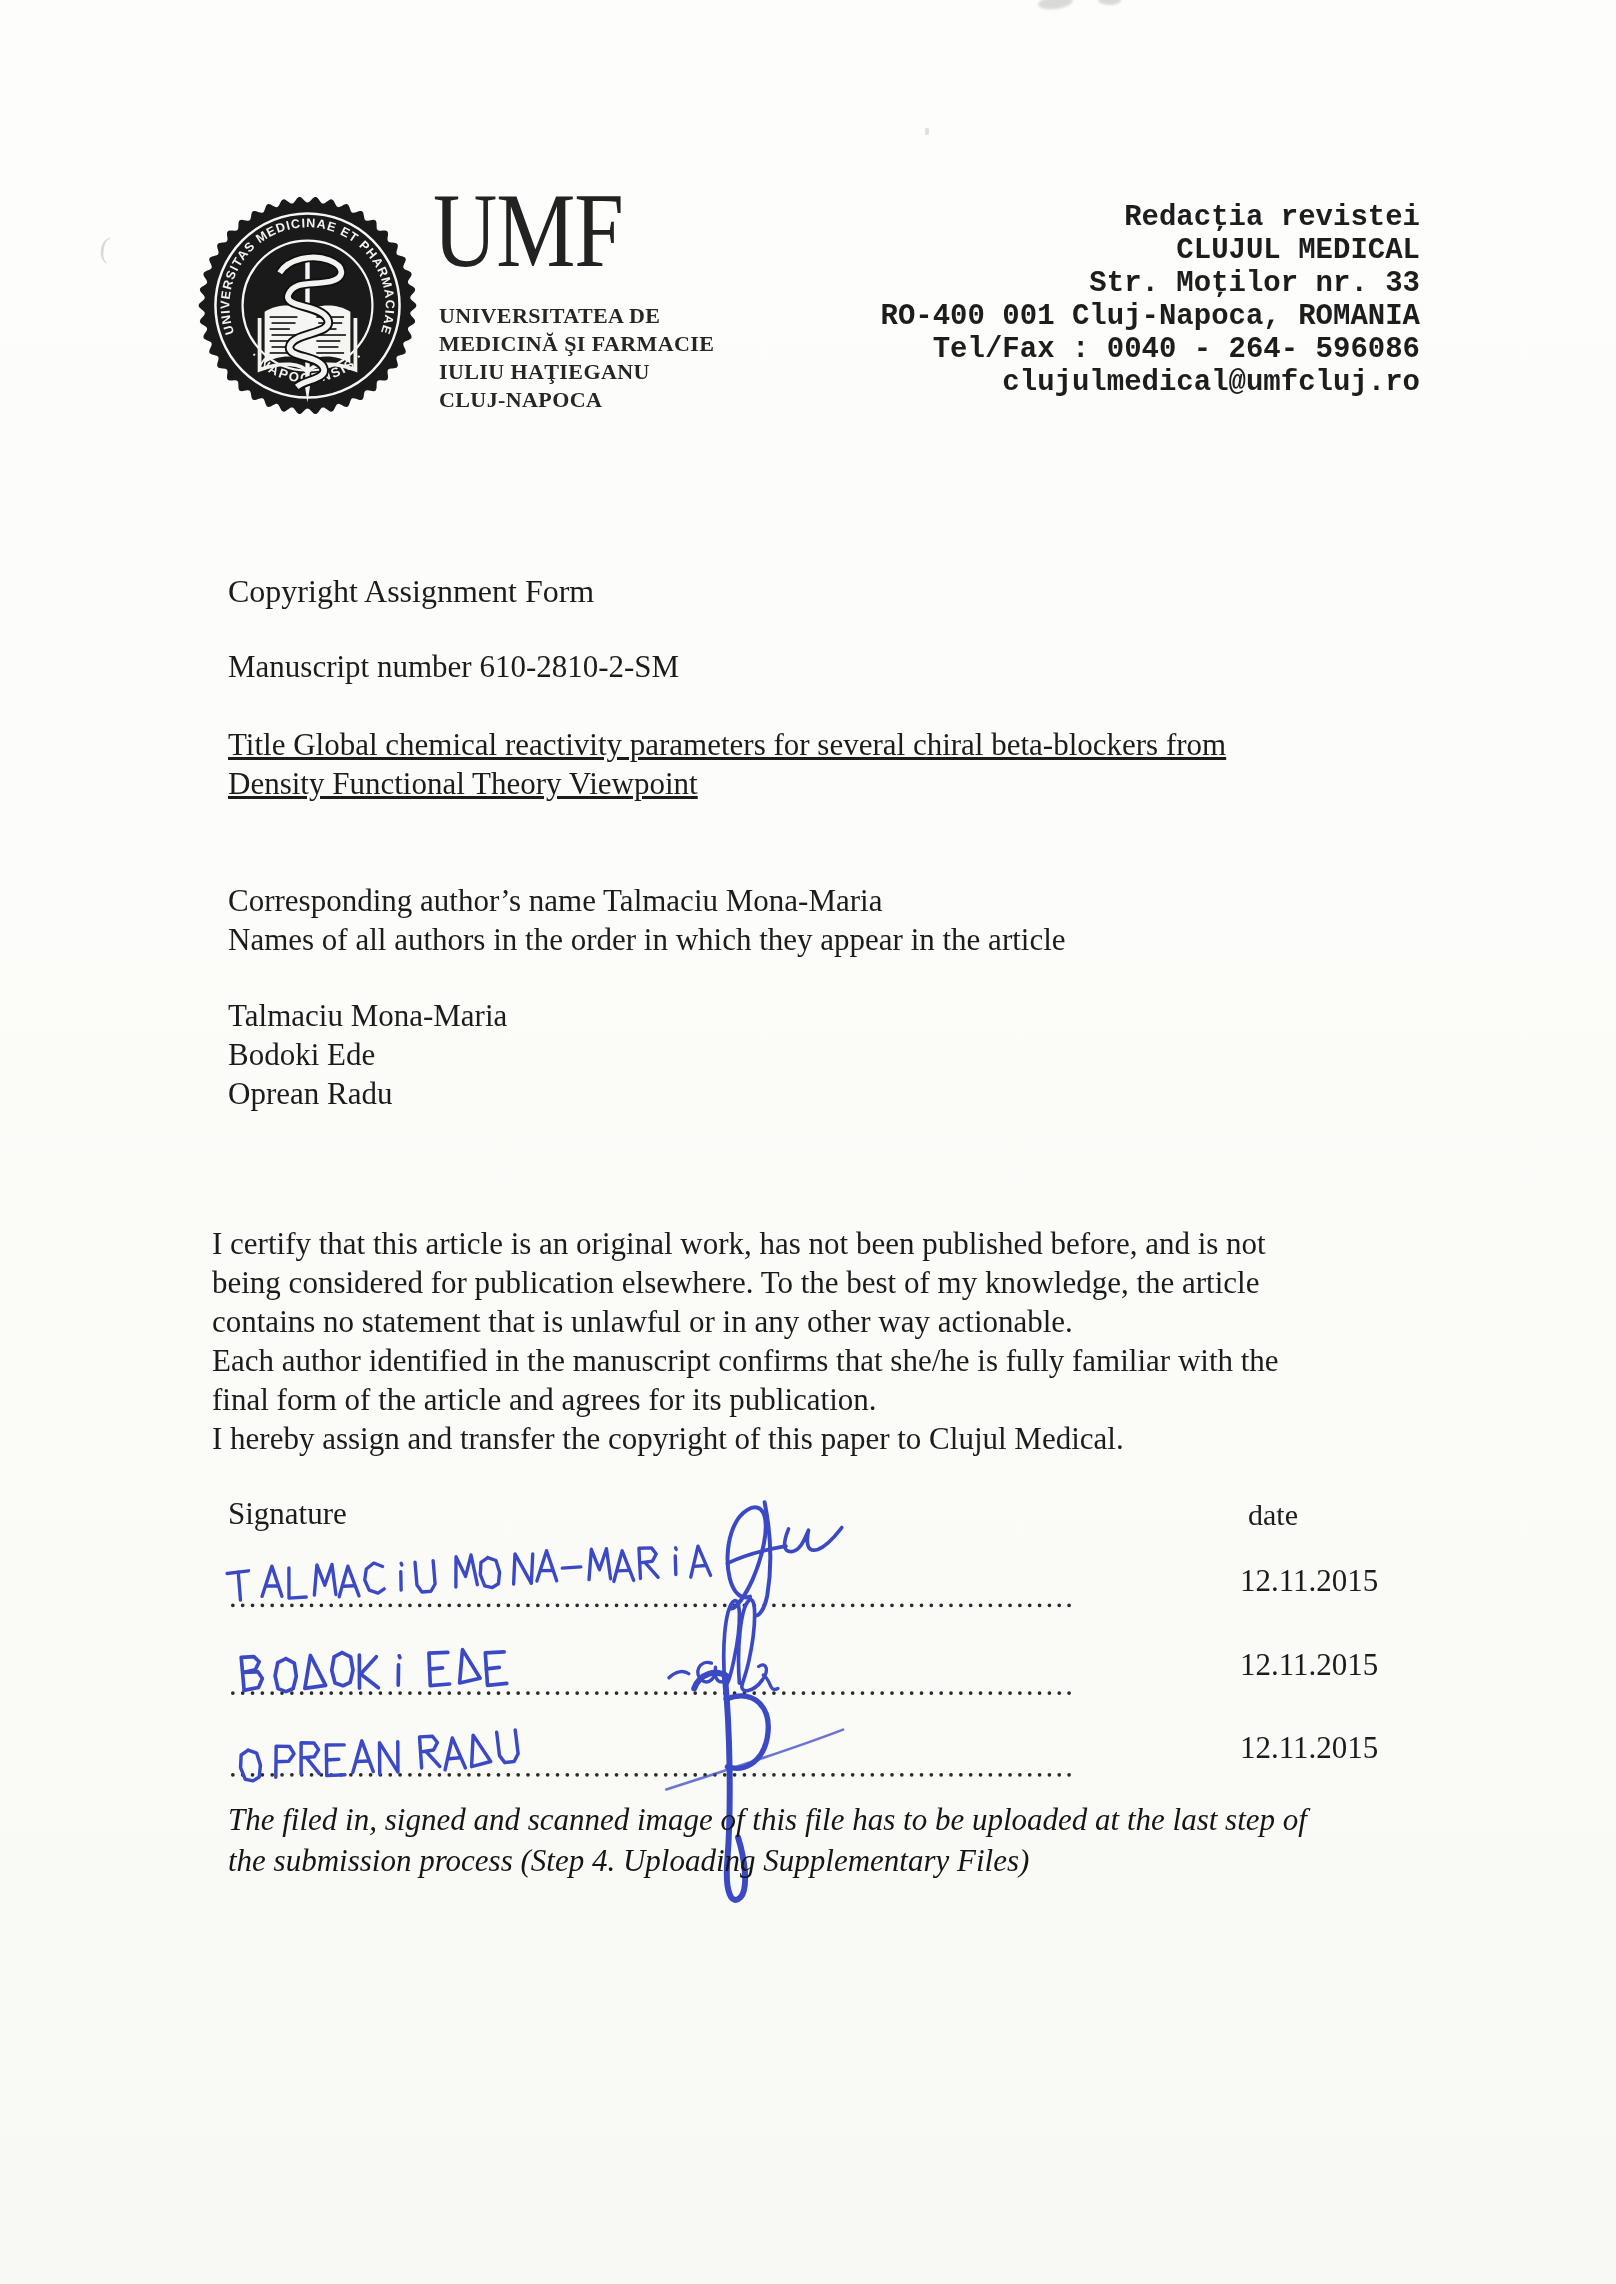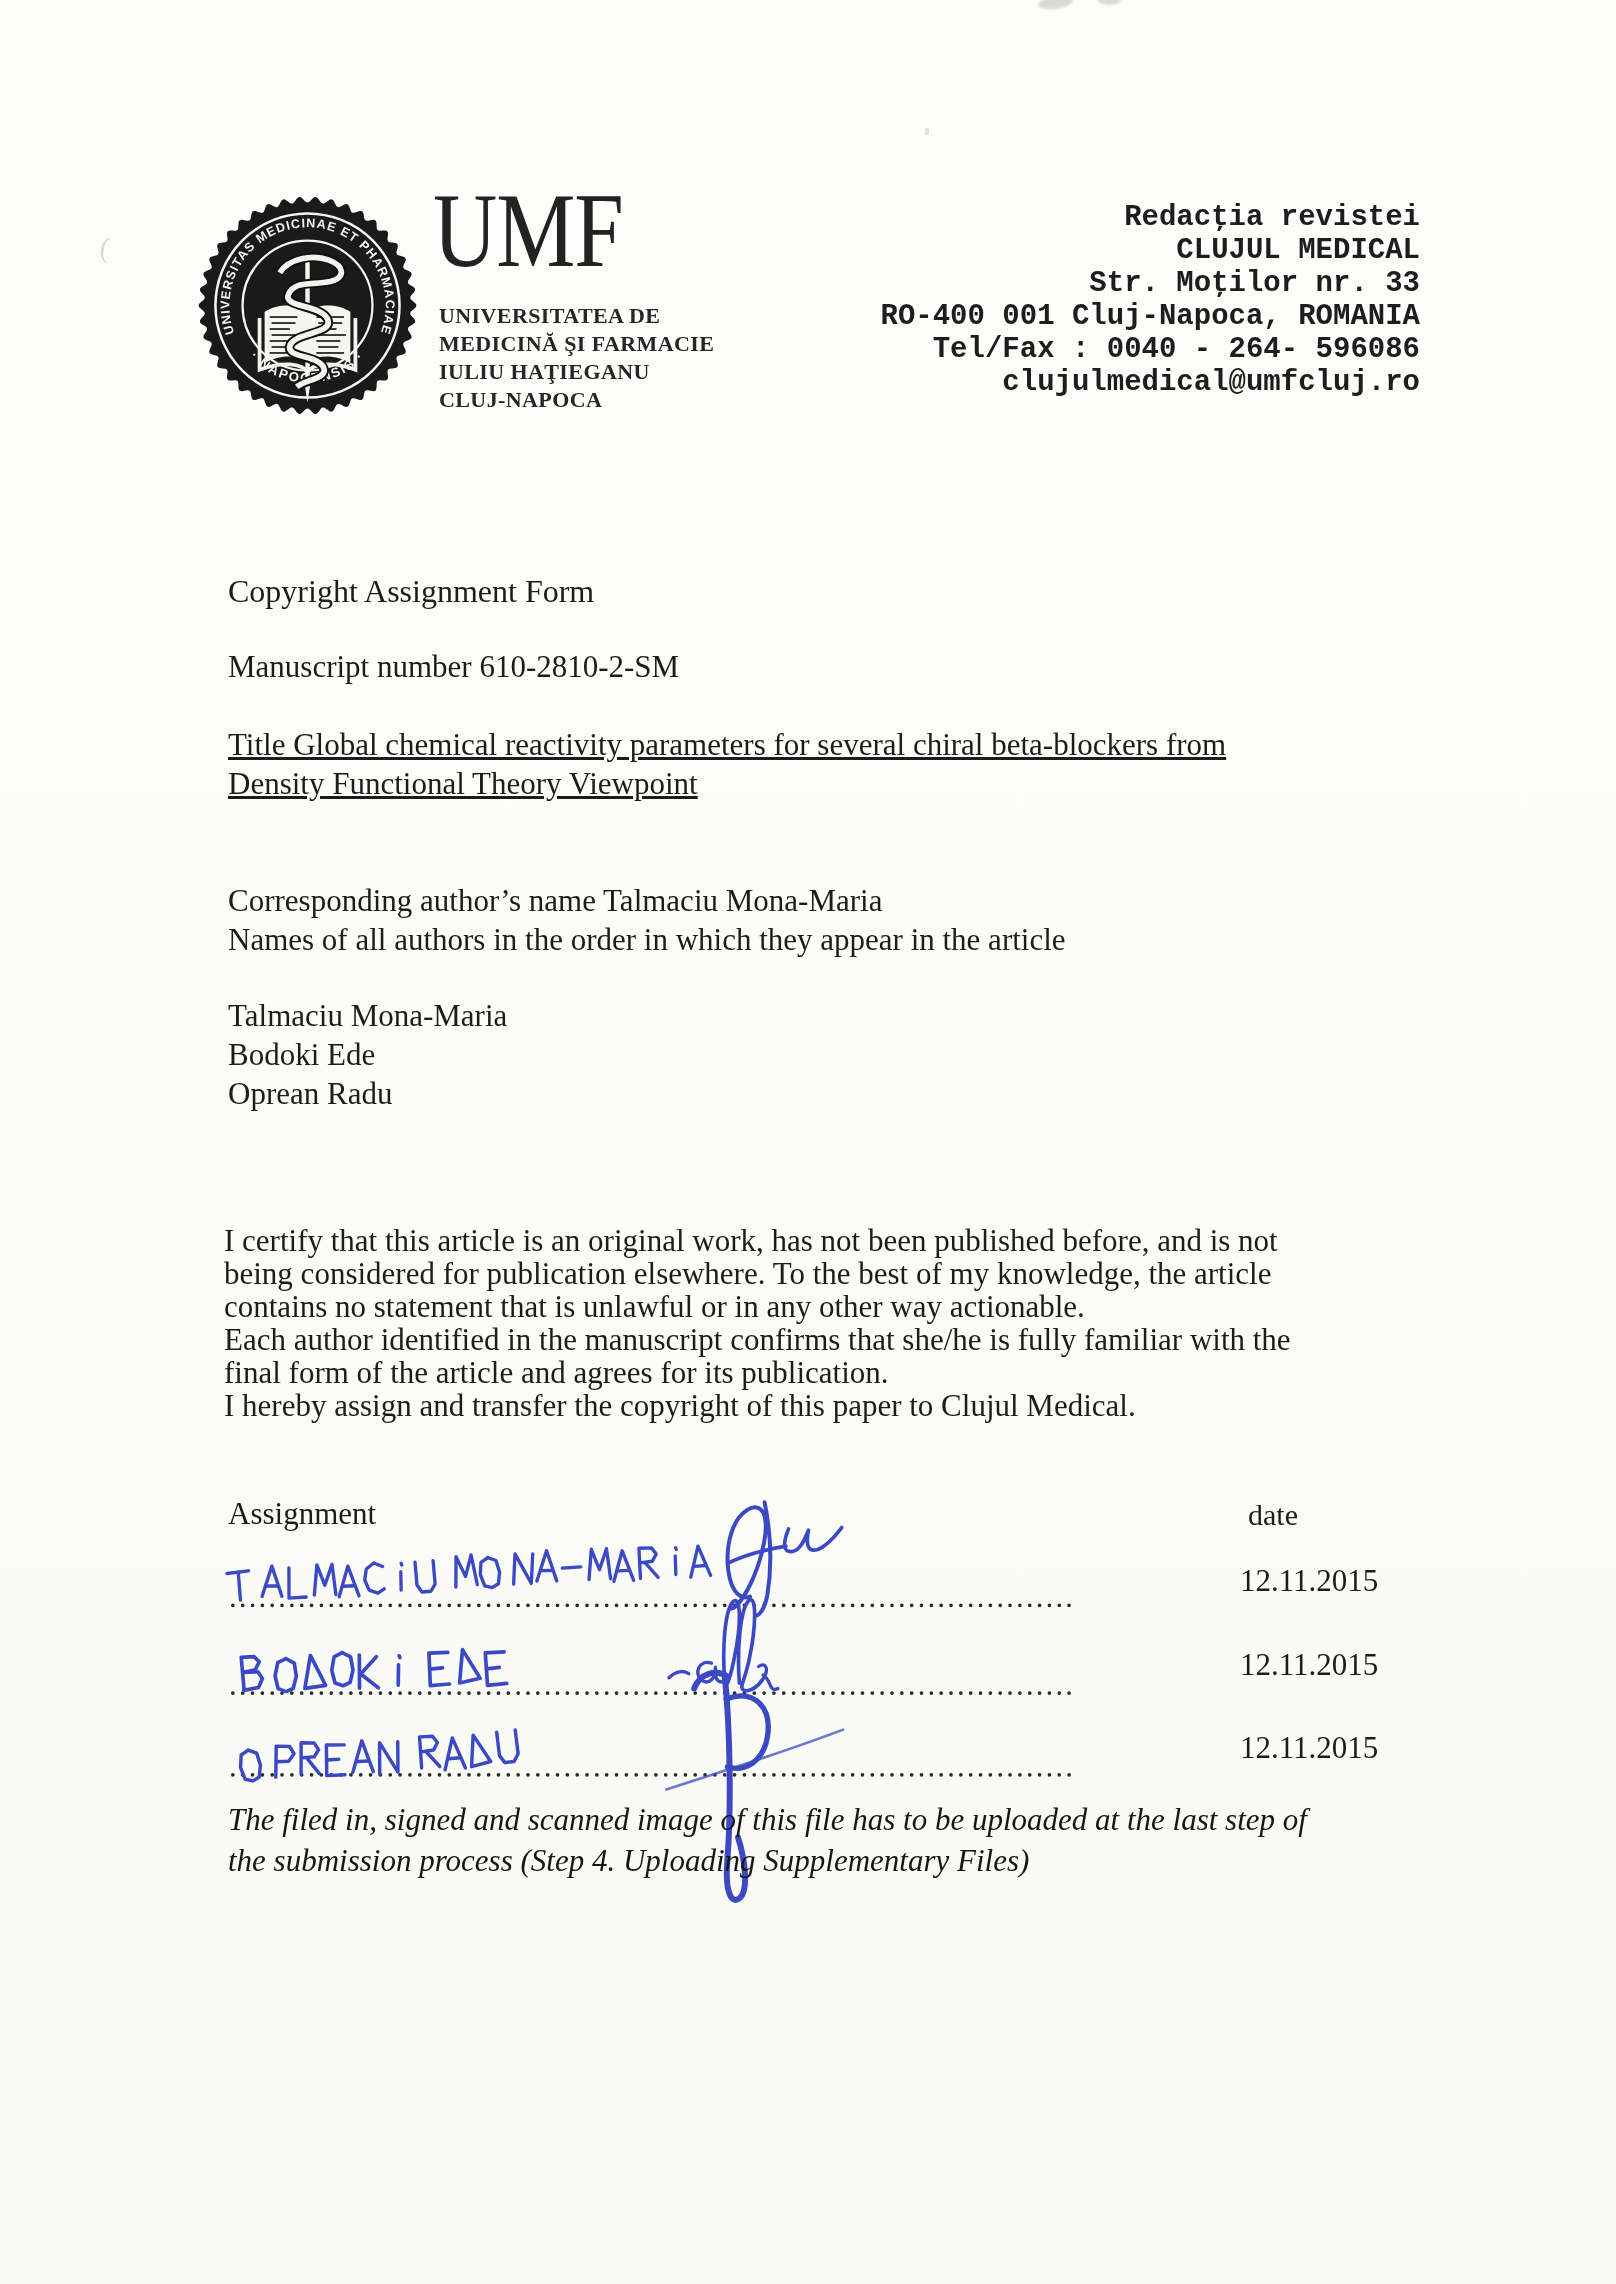--- a/index.html
+++ b/index.html
@@ -29,21 +29,21 @@
     font-size:29px; line-height:33px; color:#1d1d1d; white-space:pre-line;
   }
   
   .serif-line{font-size:31px; line-height:39px; white-space:pre-line;}
   #form-title{left:228px; top:572px; font-size:32px; font-weight:normal;}
   #manuscript-line{left:228px; top:647px;}
   #article-title{left:228px; top:725px; line-height:39px;text-decoration:underline;}
   #corresponding-line{left:228px; top:845px;margin-top:36px;}
   #authors-label{left:228px; top:920px;}
   #authors-list{left:228px; top:996px; line-height:39px;}
-  #declaration{left:224px; top:1224px; line-height:33px;}
+  #declaration{left:212px; top:1224px; line-height:39px;}
   #signature-label{left:228px; top:1496px; font-size:31px;}
   #date-label{left:1248px; top:1498px; font-size:30px;}
   .date-value{left:1240px; font-size:31px;}
   #date-row-0{top:1563px;} #date-row-1{top:1647px;} #date-row-2{top:1730px;}
   #footer-note{
     left:228px; top:1799px; font-size:31px; line-height:41px;
     font-style:italic; white-space:pre-line; color:#161616;
   }
   
   .smudge{background:#bdbdbb; border-radius:50%; opacity:.55; filter:blur(1.3px);}
@@ -136,21 +136,21 @@
   <div id="authors-list" class="abs serif-line">Talmaciu Mona-Maria
 Bodoki Ede
 Oprean Radu</div>
   <div id="declaration" class="abs serif-line">I certify that this article is an original work, has not been published before, and is not
 being considered for publication elsewhere. To the best of my knowledge, the article
 contains no statement that is unlawful or in any other way actionable.
 Each author identified in the manuscript confirms that she/he is fully familiar with the
 final form of the article and agrees for its publication.
 I hereby assign and transfer the copyright of this paper to Clujul Medical.</div>
 
-  <div id="signature-label" class="abs">Assignment</div>
+  <div id="signature-label" class="abs">Signature</div>
   <div id="date-label" class="abs">date</div>
 
   <div id="date-row-0" class="abs date-value">12.11.2015</div>
   <div id="date-row-1" class="abs date-value">12.11.2015</div>
   <div id="date-row-2" class="abs date-value">12.11.2015</div>
 
   <svg id="overlay" class="abs" viewBox="0 0 2432 3436">
     <line x1="350" y1="2415" x2="1610" y2="2415" stroke="#2a2a2a" stroke-width="5.6" stroke-linecap="round" stroke-dasharray="0 14.8"></line>
     <line x1="350" y1="2547" x2="1610" y2="2547" stroke="#2a2a2a" stroke-width="5.6" stroke-linecap="round" stroke-dasharray="0 14.8"></line>
     <line x1="350" y1="2670" x2="1610" y2="2670" stroke="#2a2a2a" stroke-width="5.6" stroke-linecap="round" stroke-dasharray="0 14.8"></line>

